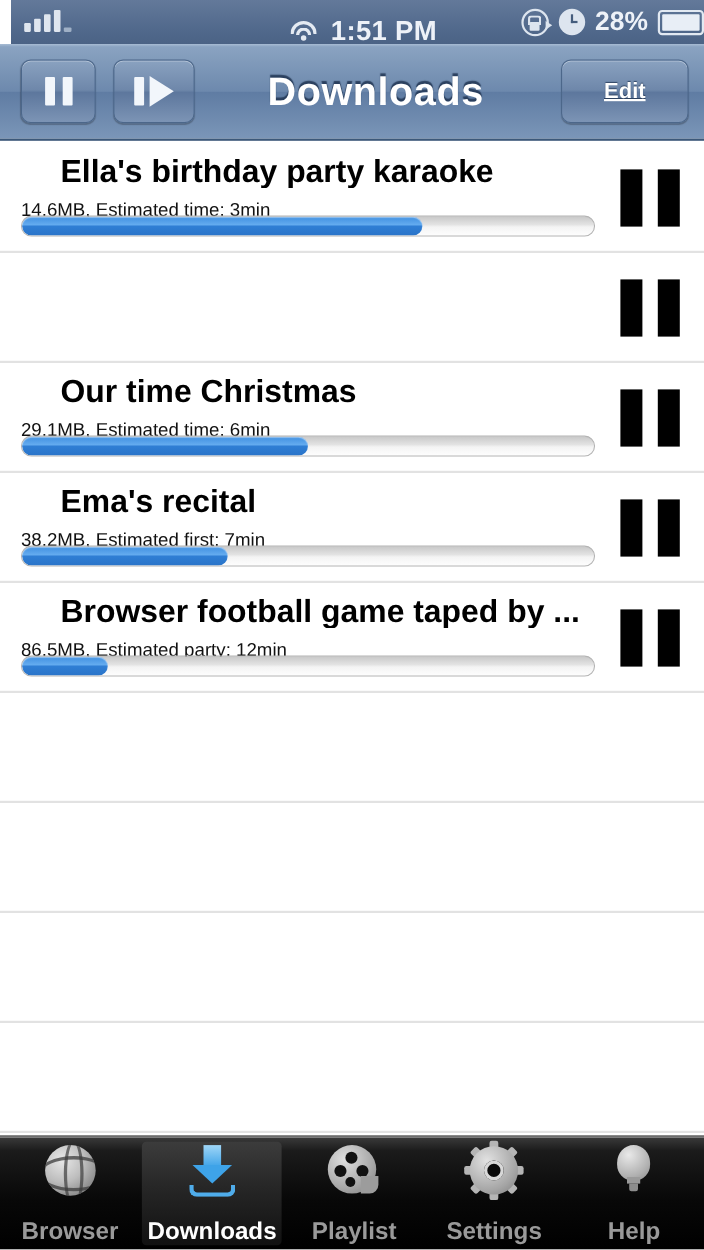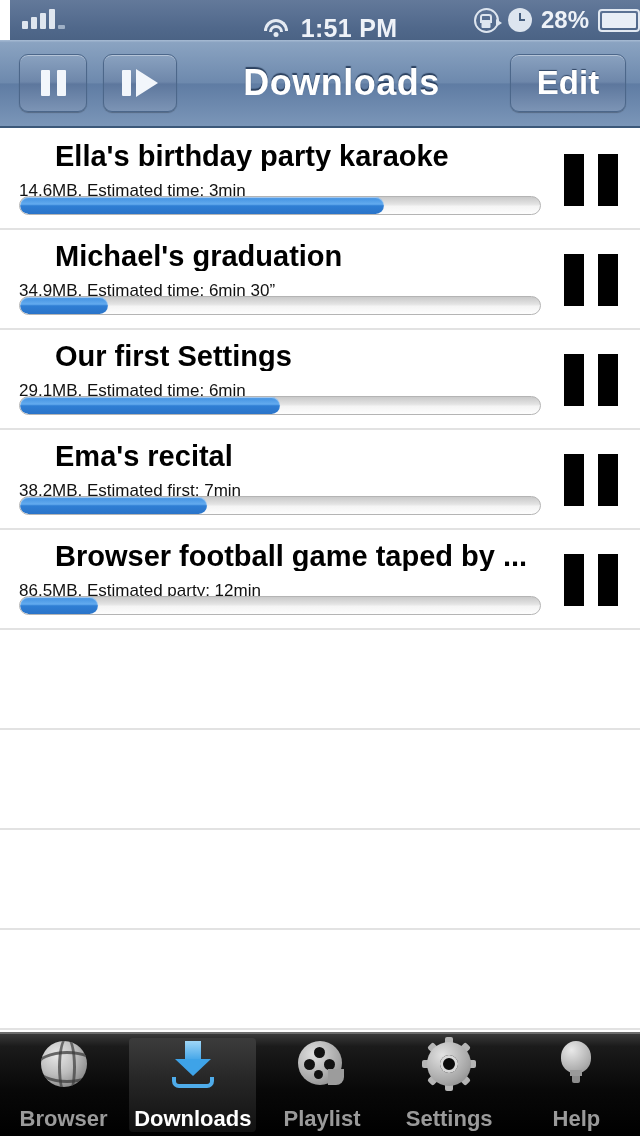--- a/index.html
+++ b/index.html
@@ -64,21 +64,21 @@
   .nav-pause{ width:68px; margin-left:19px; gap:7px; }
   .nav-resume{ width:74px; margin-left:16px; gap:5px; }
   .gbar{ width:9px; height:26px; background:#f2f6fb; border-radius:1px; }
   .gtri{ width:0;height:0; border-left:22px solid #f2f6fb; border-top:14px solid transparent; border-bottom:14px solid transparent; }
   .navtitle{
     flex:1; text-align:center; font-size:36px; font-weight:bold; color:#ffffff;
     text-shadow:0 -2px 1px rgba(30,50,80,.85); letter-spacing:0.5px;
     margin-left:-4px;
   }
   .nav-edit{ width:116px; margin-right:14px; }
-  .nav-edit span{ font-size:33px; font-weight:bold; color:#fff; text-shadow:0 -1px 1px rgba(30,50,80,.8); }
+  .nav-edit span{ font-size:20px; font-weight:bold; color:#fff; text-shadow:0 -1px 1px rgba(30,50,80,.8);text-decoration:underline; }
 
   
   .list{ position:absolute; top:130px; left:0; width:640px; height:902px; background:#fff; overflow:hidden; }
   .row{ position:relative; height:100px; border-bottom:2px solid #e2e2e2; background:#fff; }
   .row-main{ position:absolute; left:19px; top:0; width:522px; height:100px; }
   .row-title{
     font-size:29px; font-weight:bold; color:#000; line-height:1;
     padding-top:12px; white-space:nowrap; overflow:hidden;margin-left:36px;
   }
   .row-sub{ font-size:17px; color:#111; line-height:1; padding-top:11px; white-space:nowrap; }
@@ -215,36 +215,29 @@
           <div class="pfill" style="width: 70%;"></div>
         </div>
       </div>
       <div class="row-pause">
           <i></i>
           <i></i>
         </div>
     </div>
 
     <div class="row">
+      <div class="row-pause">
+          <i></i>
+          <i></i>
+        </div>
+    </div>
+
+    <div class="row">
       <div class="row-main">
-        <div class="row-title">Michael's graduation</div>
-        <div class="row-sub">34.9MB, Estimated time: 6min 30”</div>
-        <div class="pbar">
-          <div class="pfill" style="width: 17%;"></div>
-        </div>
-      </div>
-      <div class="row-pause">
-          <i></i>
-          <i></i>
-        </div>
-    </div>
-
-    <div class="row">
-      <div class="row-main">
-        <div class="row-title">Our first Settings</div>
+        <div class="row-title">Our time Christmas</div>
         <div class="row-sub">29.1MB, Estimated time: 6min</div>
         <div class="pbar">
           <div class="pfill" style="width: 50%;"></div>
         </div>
       </div>
       <div class="row-pause">
           <i></i>
           <i></i>
         </div>
     </div>

